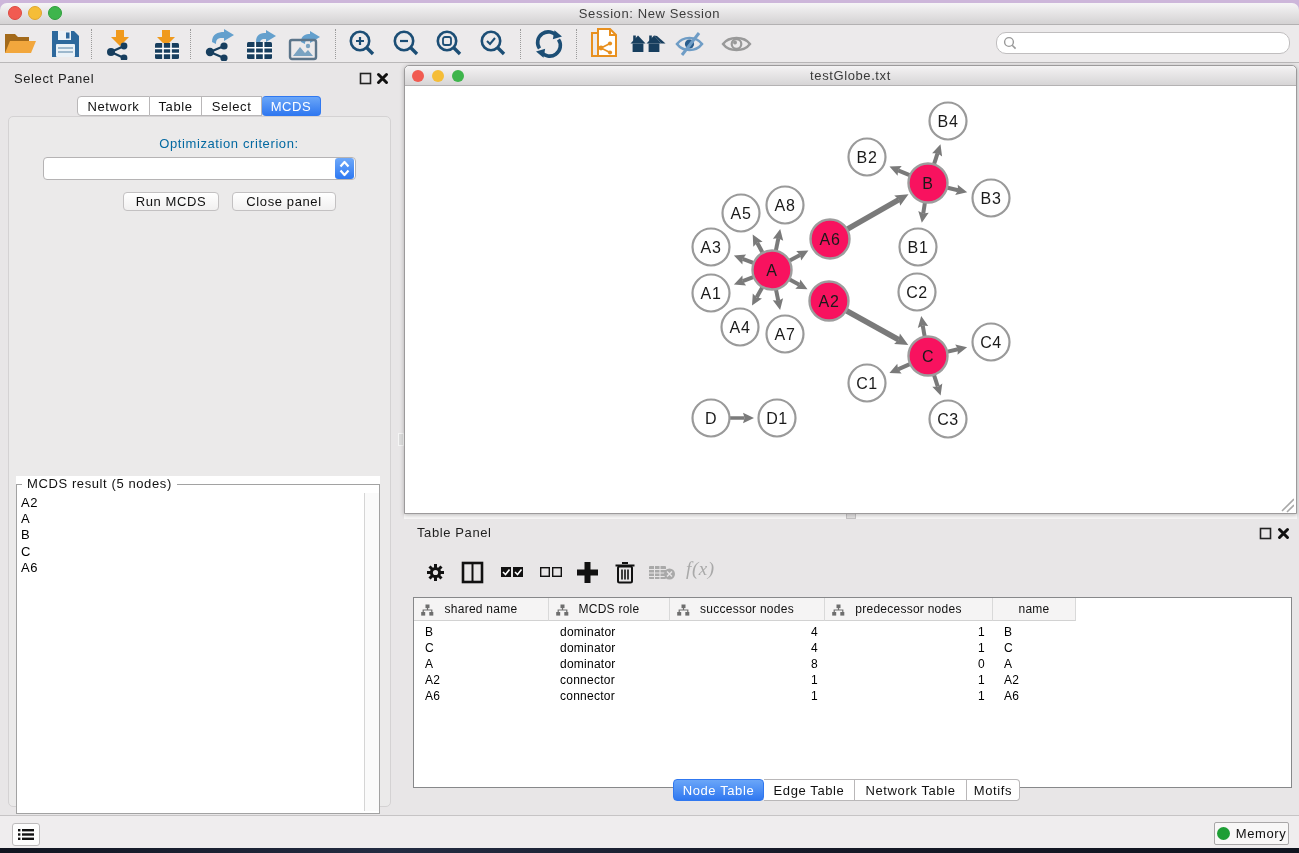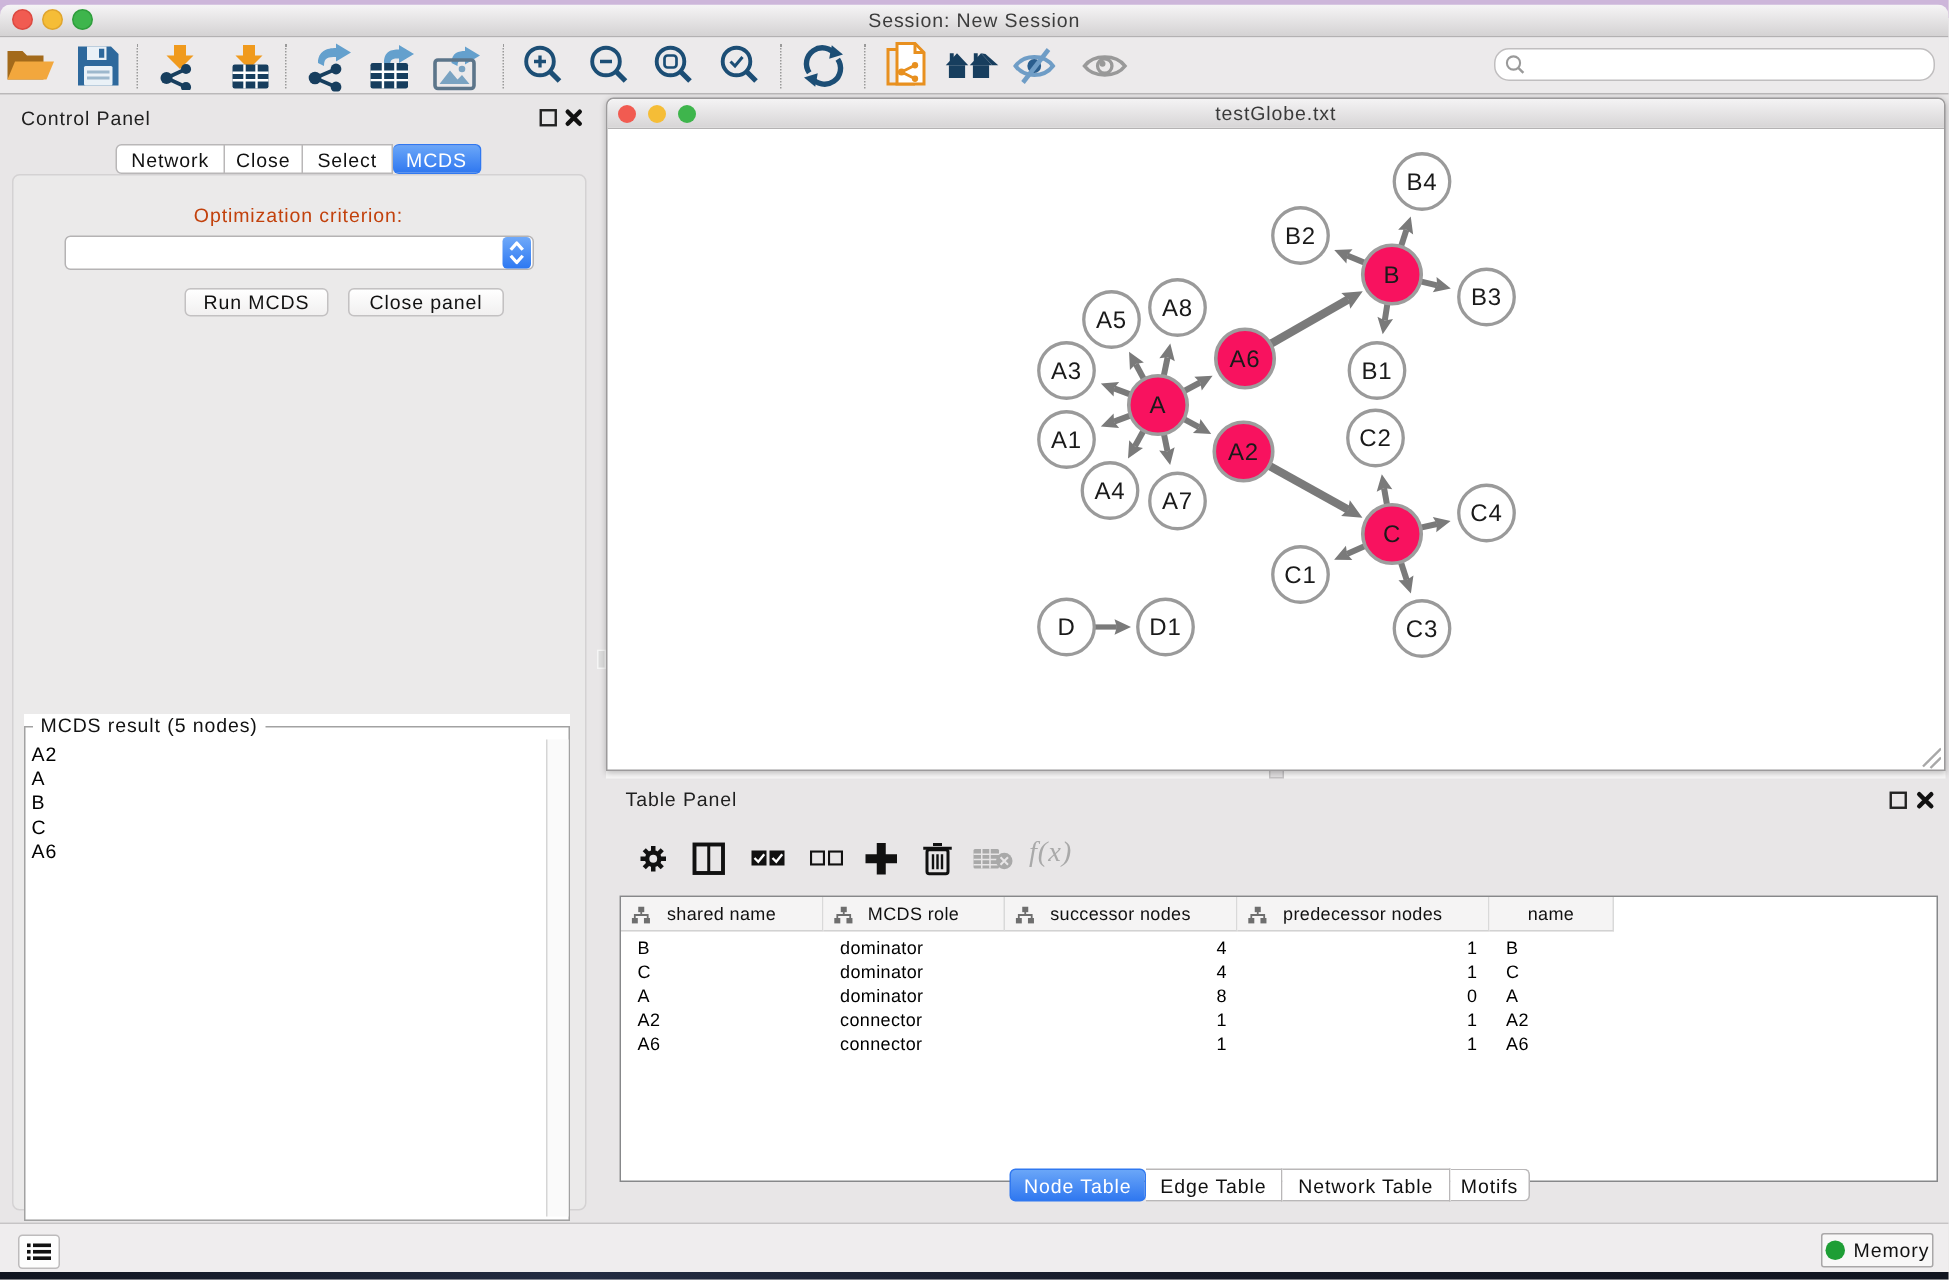--- a/index.html
+++ b/index.html
@@ -164,35 +164,35 @@
   <circle cx="14" cy="8.5" r="2" fill="#999999"></circle>
  </svg>
  <div id="searchbox">
   <svg width="14" height="14" style="position:absolute;left:6px;top:3px" viewBox="0 0 14 14">
    <circle cx="6" cy="6" r="4.4" fill="none" stroke="#9a9a9a" stroke-width="1.4"></circle>
    <line x1="9.2" y1="9.2" x2="12.6" y2="12.6" stroke="#9a9a9a" stroke-width="1.6"></line>
   </svg>
  </div>
 </div>
 
-<div class="abs phead" style="left:14px;top:71px;">Control Panel</div>
+<div class="abs phead" style="left:14px;top:71px;">Select Panel</div>
 <svg class="abs" style="left:359px;top:72px" width="13" height="13" viewBox="0 0 13 13">
   <rect x="1.5" y="1.5" width="10" height="10" fill="none" stroke="#222" stroke-width="1.6"></rect>
   </svg>
 <svg class="abs" style="left:376px;top:72px" width="13" height="13" viewBox="0 0 13 13">
   <path d="M2.5 2.5 L10.5 10.5 M10.5 2.5 L2.5 10.5" stroke="#111" stroke-width="3" stroke-linecap="round"></path>
   </svg>
 <div class="abs" id="ctrlPane"></div>
 <div class="seg" style="left:77px;top:96px;">
   <div class="s first" style="width:73px">Network</div>
-  <div class="s" style="width:52px">Close</div>
+  <div class="s" style="width:52px">Table</div>
   <div class="s" style="width:60px">Select</div>
   <div class="s sel" style="width:59px">MCDS</div>
 </div>
-<div class="abs" style="left:0;top:136px;width:398px;text-align:center;font-size:13px;color:#c2410c;">Optimization criterion:</div>
+<div class="abs" style="left:0;top:136px;width:398px;text-align:center;font-size:13px;color:#0369a1;padding-left:30px;">Optimization criterion:</div>
 <div class="abs" style="left:43px;top:157px;width:311px;height:21px;background:#fff;border:1px solid #b5b3b4;border-radius:4px;">
   <div style="position:absolute;right:1px;top:0px;width:19px;height:21px;border-radius:3px;background:linear-gradient(#6fa9f9,#2d78f2);">
     <svg width="19" height="21" viewBox="0 0 19 21">
         <path d="M5.5 8.5 L9.5 4 L13.5 8.5" fill="none" stroke="#fff" stroke-width="2.2" stroke-linejoin="round"></path>
         <path d="M5.5 12.5 L9.5 17 L13.5 12.5" fill="none" stroke="#fff" stroke-width="2.2" stroke-linejoin="round"></path>
       </svg>
   </div>
 </div>
 <div class="btn" style="left:93px;top:192px;width:94px;height:17px;line-height:17px;">Run MCDS</div>
 <div class="btn" style="left:202px;top:192px;width:102px;height:17px;line-height:17px;">Close panel</div>

